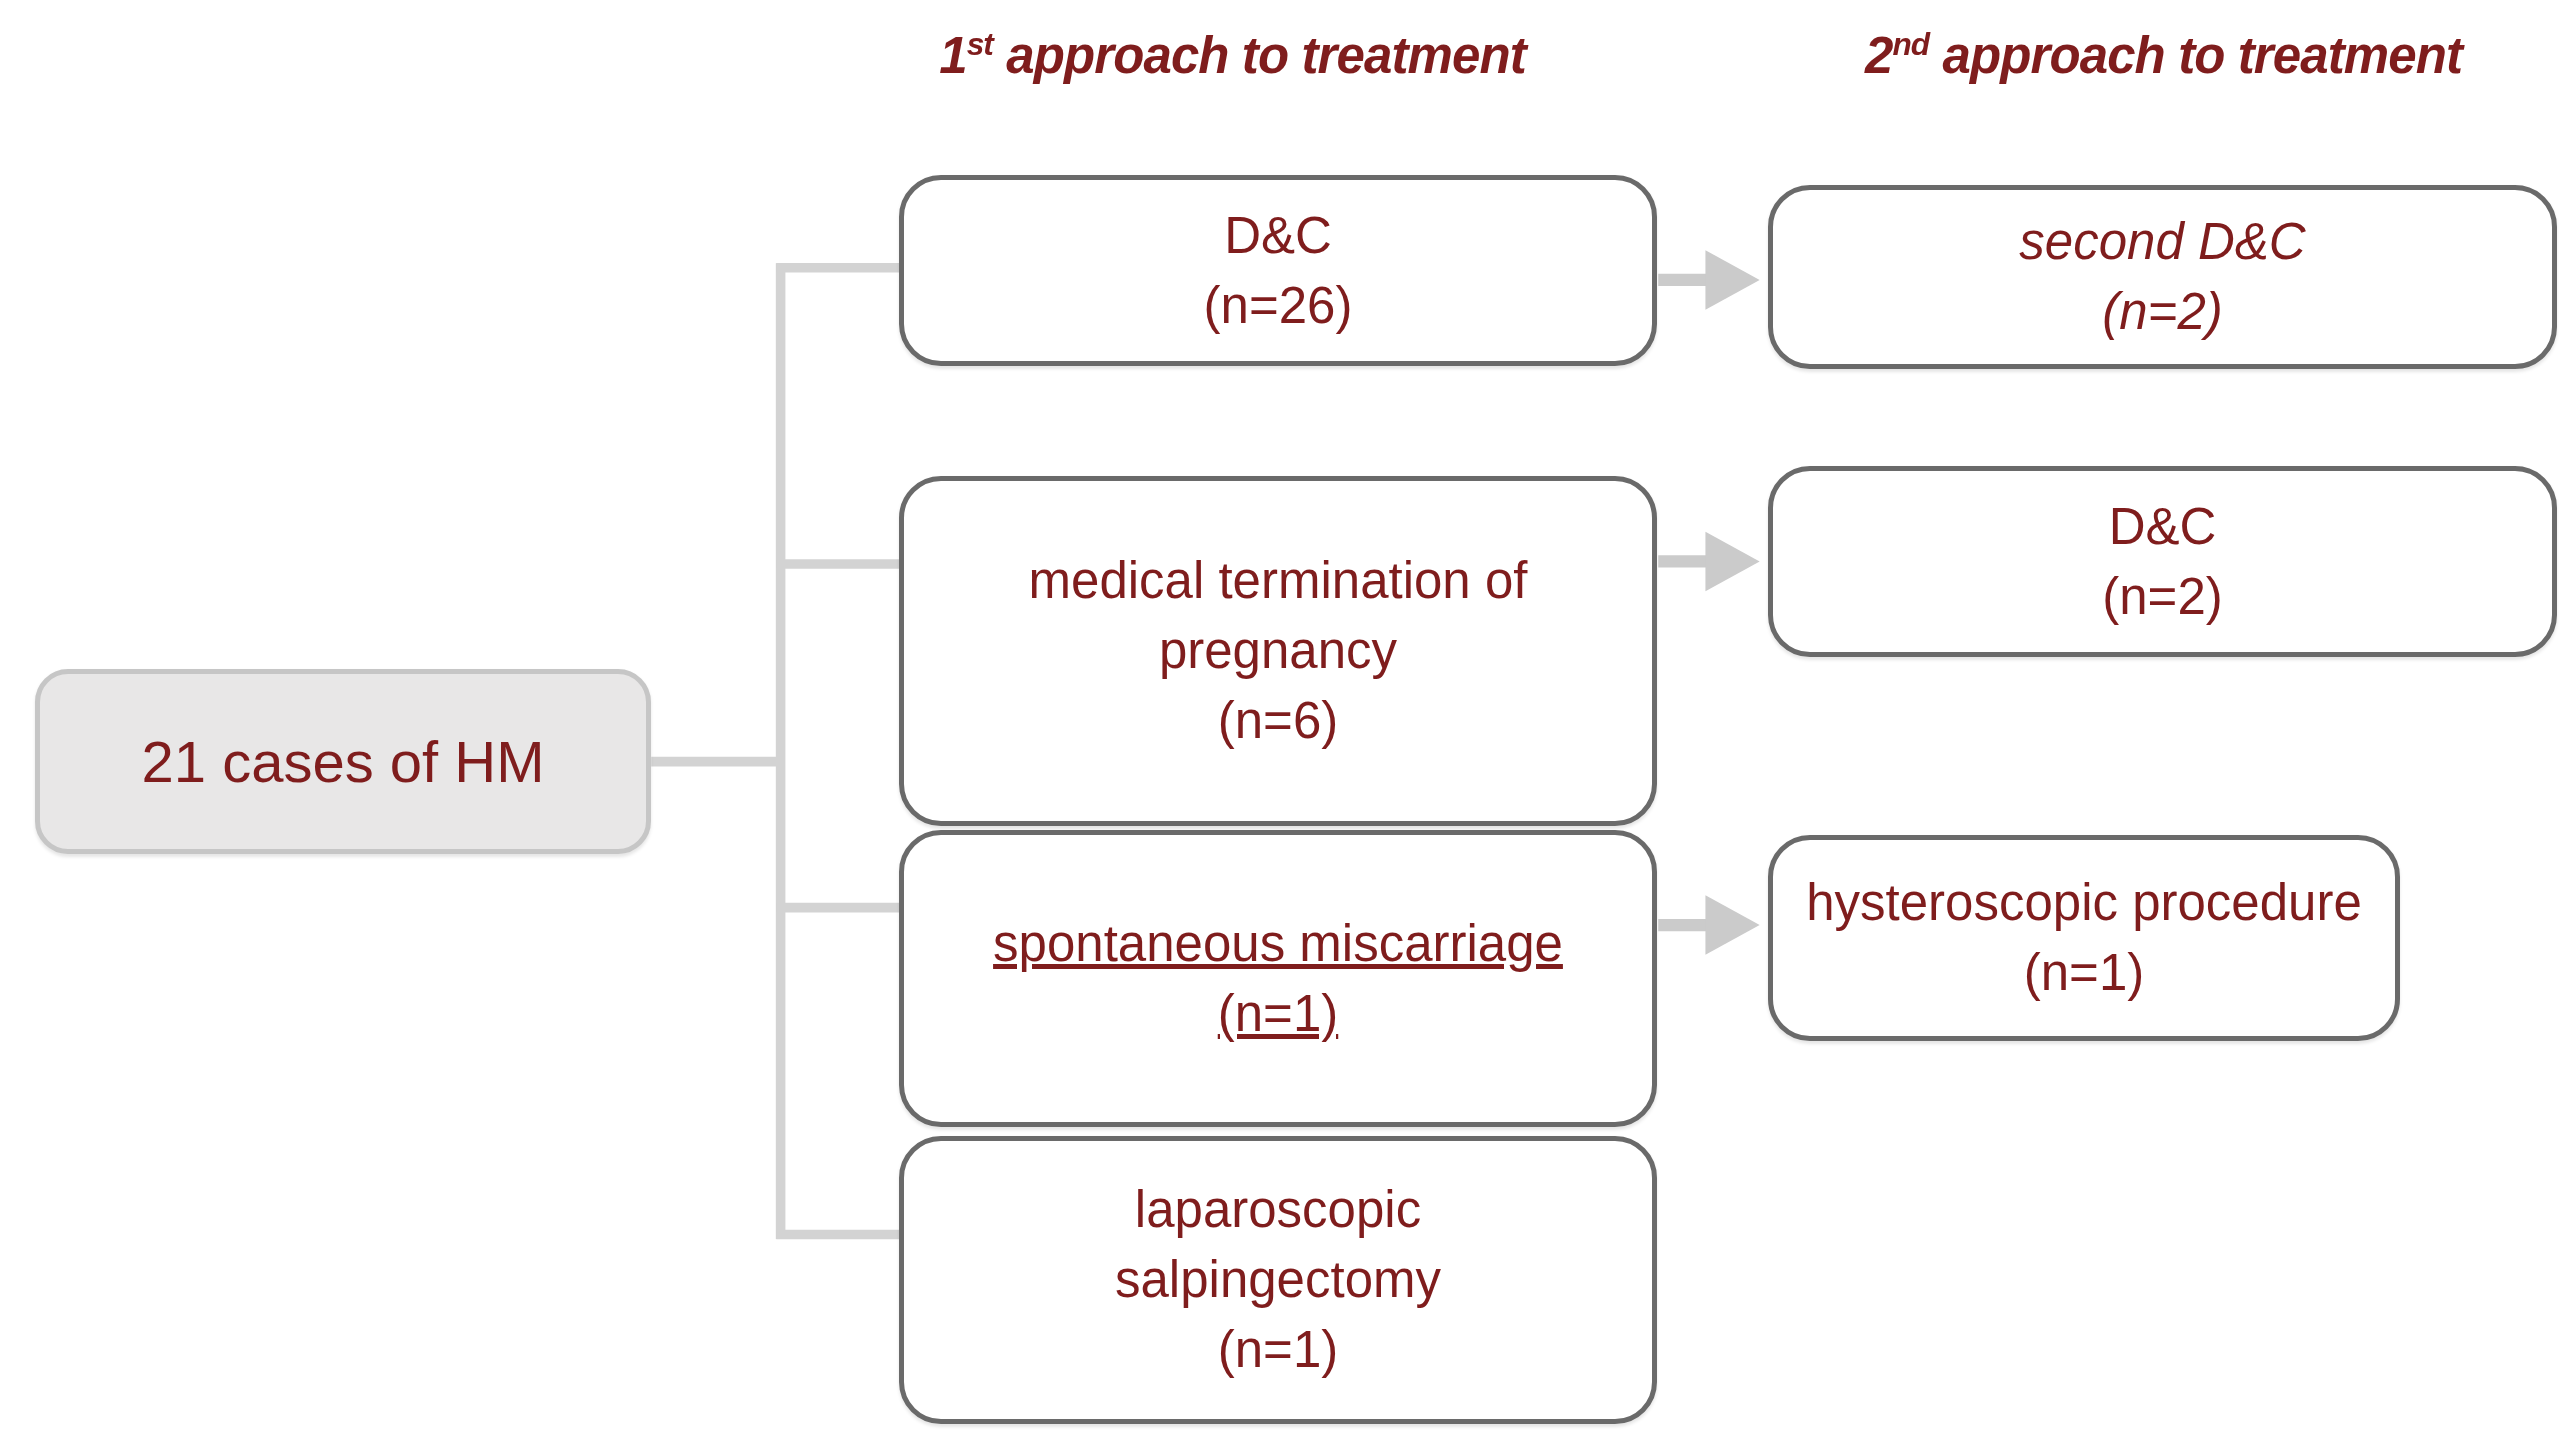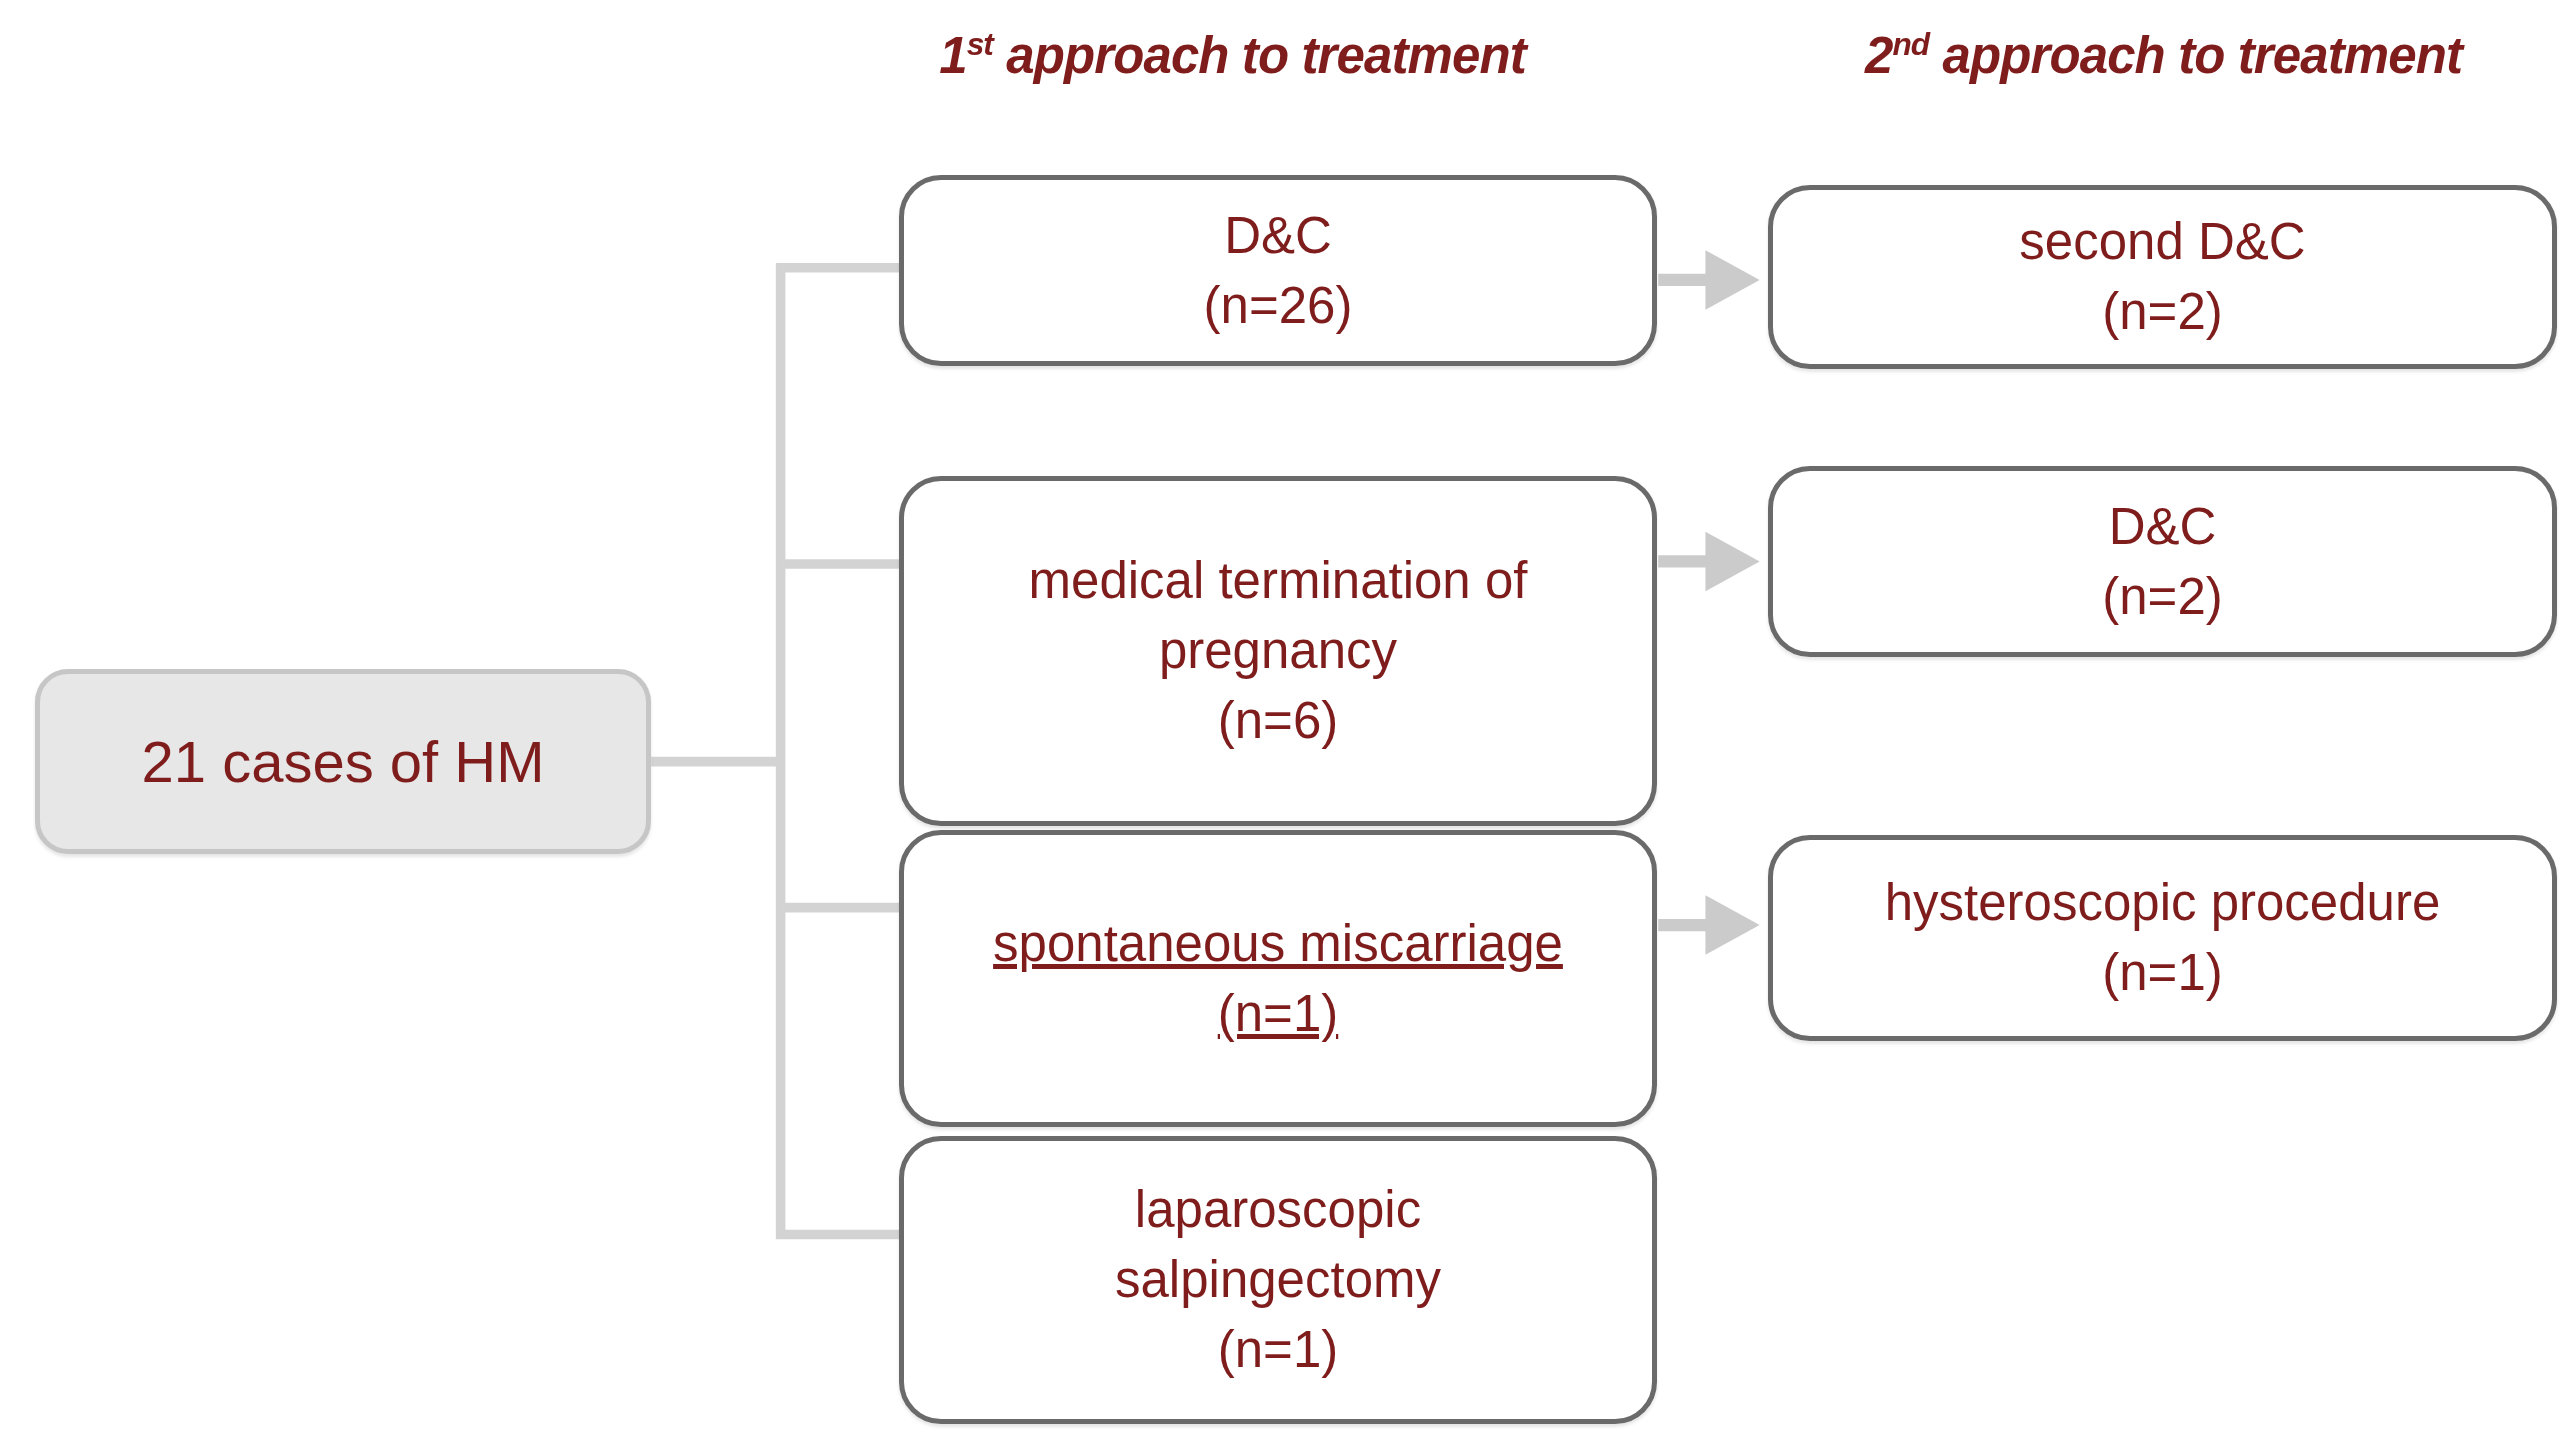--- a/index.html
+++ b/index.html
@@ -32,23 +32,23 @@
   .node .line{font-size:51px;line-height:70px;white-space:nowrap;}
   .root{
     left:35px;top:669px;width:616px;height:185px;
     background:#e8e7e7;border-color:#c6c6c6;border-radius:33px;
   }
   .root .line{font-size:58px;}
   #t1{left:899px;top:175px;width:758px;height:191px;}
   #t2{left:899px;top:476px;width:758px;height:350px;}
   #t3{left:899px;top:830px;width:758px;height:297px;text-decoration:underline;}
   #t4{left:899px;top:1136px;width:758px;height:288px;}
-  #s1{left:1768px;top:185px;width:789px;height:184px;}
+  #s1{left:1768px;top:185px;width:789px;height:184px;font-style:italic;}
   #s2{left:1768px;top:466px;width:789px;height:191px;}
-  #s3{left:1768px;top:835px;width:789px;height:206px;}
+  #s3{left:1768px;top:835px;width:632px;height:206px;}
 </style>
 </head>
 <body>
 
 <div class="canvas">
 
   <svg class="wires" viewBox="0 0 2932 1664" xmlns="http://www.w3.org/2000/svg">
 
     <line x1="745" y1="871" x2="898" y2="871" stroke="#d3d3d3" stroke-width="11"></line>
 

